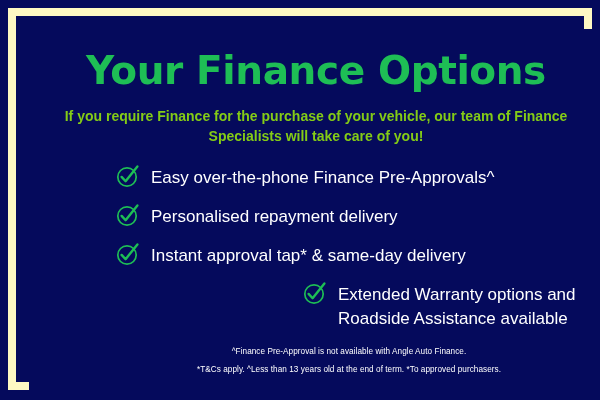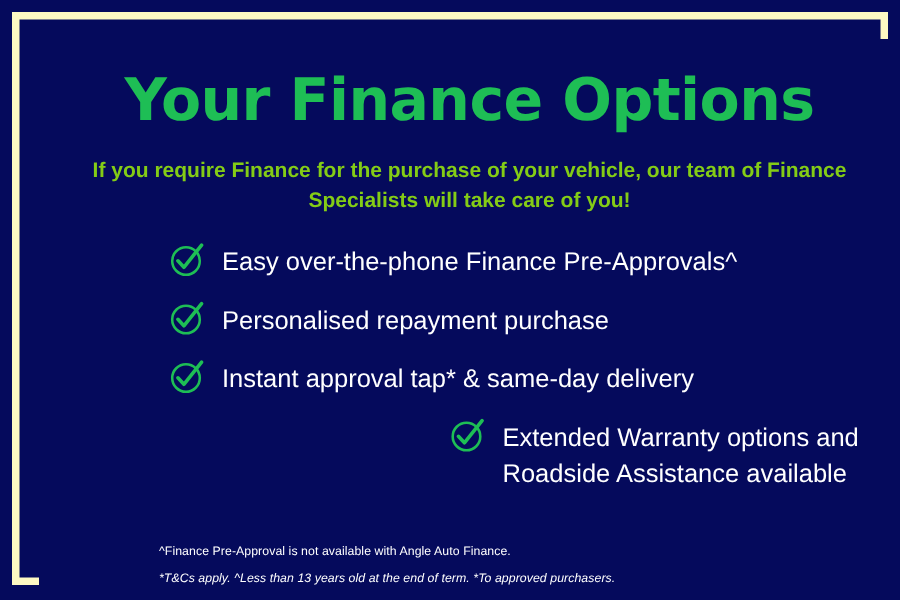--- a/index.html
+++ b/index.html
@@ -19,21 +19,21 @@
     background: #050a5c;
     box-sizing: border-box;
   }
   #promo-border {
     position: absolute;
     left: 8px;
     top: 8px;
     width: 584px;
     height: 382px;
     box-sizing: border-box;
-    border: 5px solid #fef9c3;
+    border: 8px solid #fef9c3;
     background: #050a5c;
   }
   #promo-inner {
     position: absolute;
     left: 13px;
     top: 13px;
     width: 574px;
     height: 372px;
     box-sizing: border-box;
     background: #050a5c;
@@ -86,36 +86,35 @@
     color: #ffffff;
     font-family: "Liberation Sans", sans-serif;
     font-size: 17px;
     font-weight: 400;
     line-height: 1.42;
     padding-top: 2px;
   }
   #footnotes {
     position: absolute;
     right: 14px;
-    bottom: 7px;
+    bottom: 26px;
     left: 80px;
-    text-align: left;
+    text-align: center;
   }
   .footnote-line {
     color: #ffffff;
     font-family: "Liberation Sans", sans-serif;
     font-size: 8.2px;
     font-weight: 400;
     line-height: 1.25;
     margin: 0 0 8px 0;
     letter-spacing: 0.05px;
   }
   .footnote-line:last-child {
     margin-bottom: 0;
-    font-style: italic;
   }
 </style>
 </head>
 <body>
 
 <div id="promo-card">
   <div id="promo-border">
     <div id="promo-inner">
 
       <h1 id="headline">Your Finance Options</h1>
@@ -135,21 +134,21 @@
         </li>
 
 
         <li class="benefit-item">
           <span class="check-icon-wrap">
             <svg class="check-icon" viewBox="0 0 24 24" aria-hidden="true">
               <circle cx="11" cy="13" r="9.2" fill="none" stroke="#1ebe55" stroke-width="1.7"></circle>
               <path d="M5.6 12.9 L9.6 17.2 L21.4 2.4" fill="none" stroke="#1ebe55" stroke-width="2.4" stroke-linecap="round" stroke-linejoin="round"></path>
             </svg>
           </span>
-          <span class="benefit-text">Personalised repayment purchase</span>
+          <span class="benefit-text">Personalised repayment delivery</span>
         </li>
 
         <li class="benefit-item">
           <span class="check-icon-wrap">
             <svg class="check-icon" viewBox="0 0 24 24" aria-hidden="true">
               <circle cx="11" cy="13" r="9.2" fill="none" stroke="#1ebe55" stroke-width="1.7"></circle>
               <path d="M5.6 12.9 L9.6 17.2 L21.4 2.4" fill="none" stroke="#1ebe55" stroke-width="2.4" stroke-linecap="round" stroke-linejoin="round"></path>
             </svg>
           </span>
           <span class="benefit-text">Instant approval tap* &amp; same-day delivery</span>

